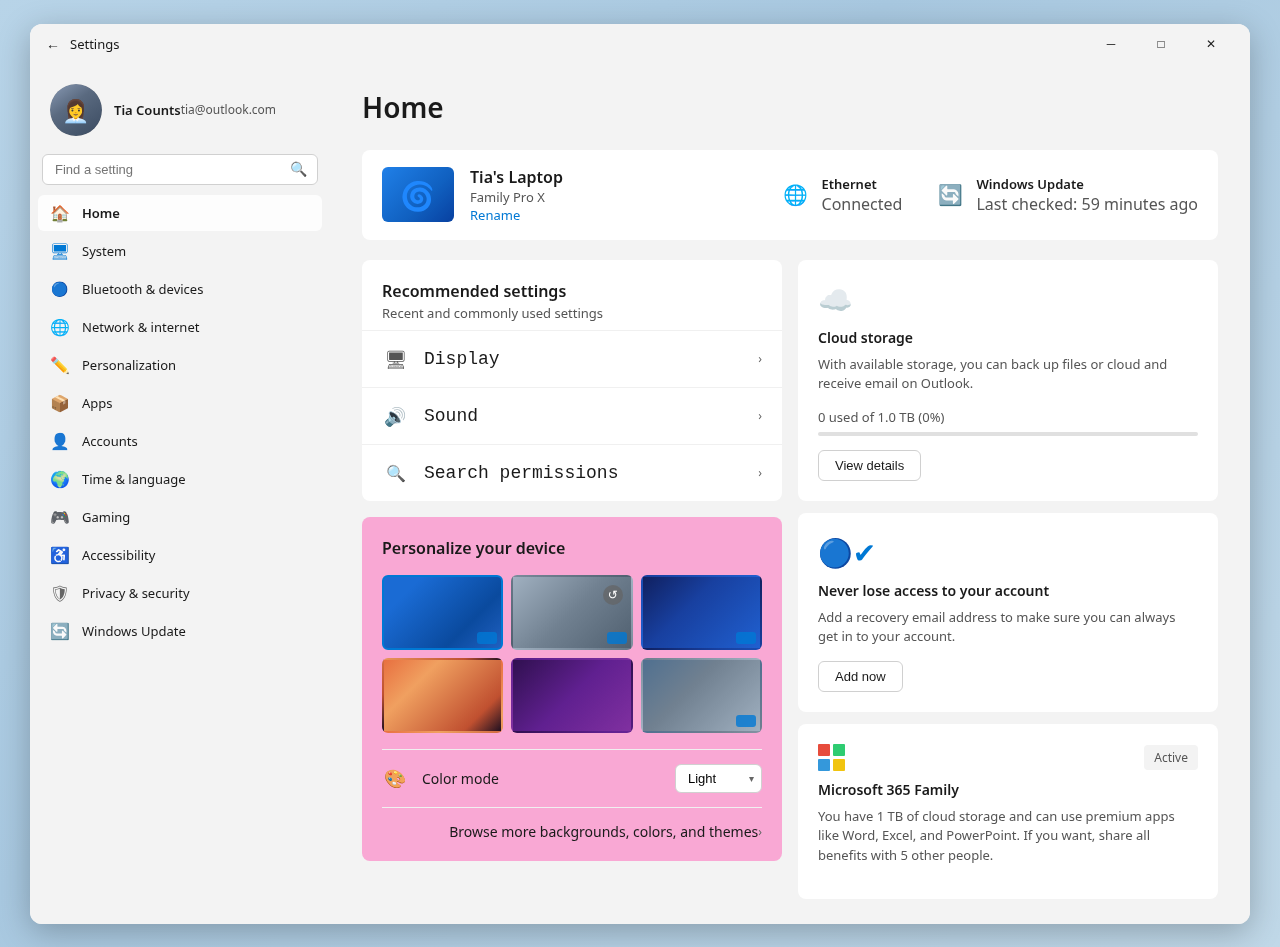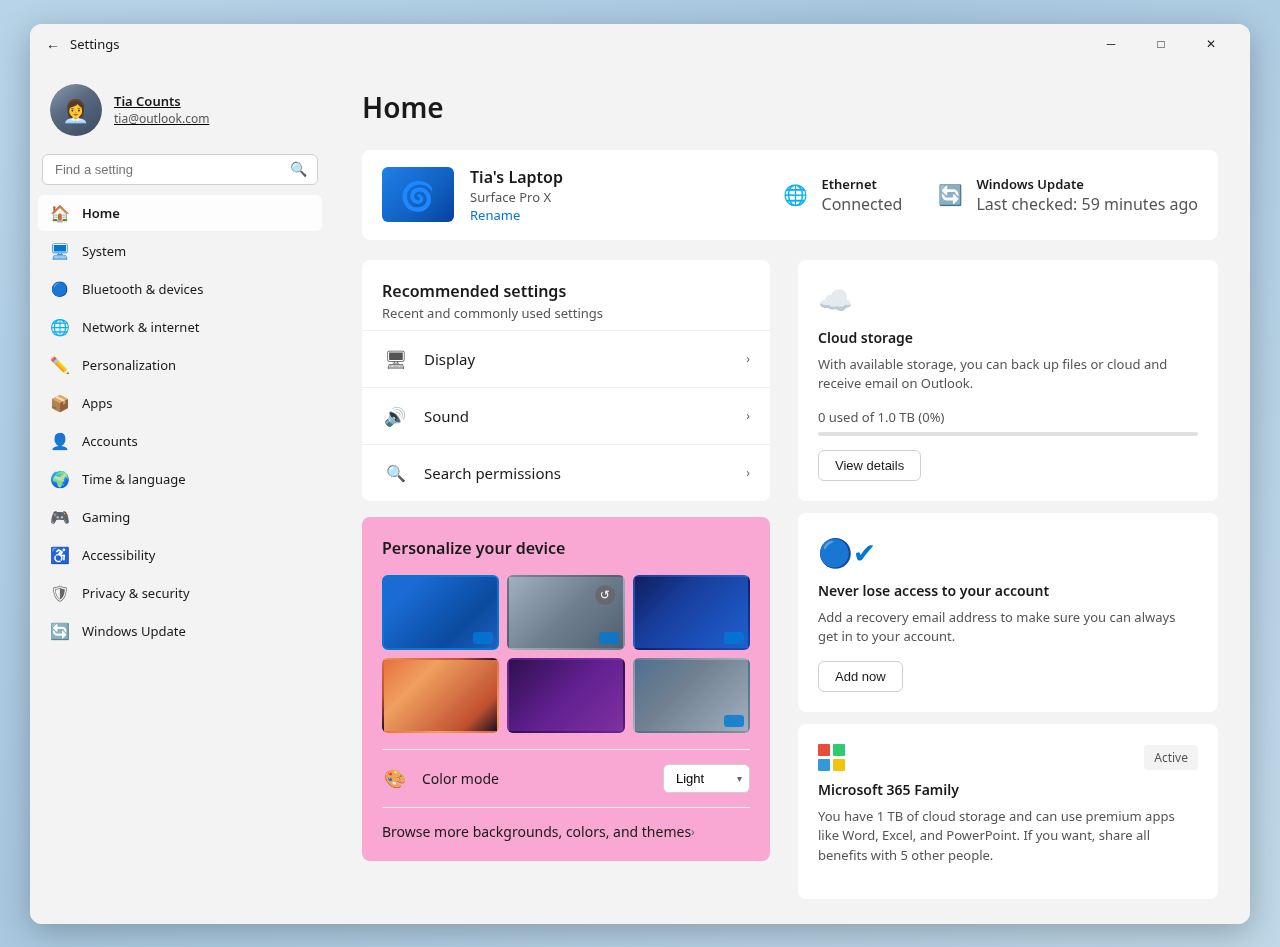--- a/index.html
+++ b/index.html
@@ -92,21 +92,21 @@
     .avatar-img {
       width: 100%;
       height: 100%;
       background: linear-gradient(145deg, #8a9bb5 0%, #5a6a80 40%, #3a4a60 100%);
       border-radius: 50%;
       display: flex;
       align-items: center;
       justify-content: center;
       font-size: 22px;
     }
-    .user-info { display: flex; flex-direction: column; text-decoration: underline; }
+    .user-info { display: flex; flex-direction: row; }
     .user-name { font-size: 13px; font-weight: 600; color: #1a1a1a; }
     .user-email { font-size: 12px; color: #555; }
     .search-box {
       position: relative;
       margin: 0 4px 8px;
     }
     .search-input {
       width: 100%;
       padding: 7px 36px 7px 12px;
       border: 1px solid #d0d0d0;
@@ -256,21 +256,21 @@
     }
     .settings-item-icon {
       width: 28px;
       height: 28px;
       display: flex;
       align-items: center;
       justify-content: center;
       font-size: 18px;
       color: #555;
     }
-    .settings-item-label { font-size: 15px; color: #1a1a1a; }
+    .settings-item-label { font-size: 18px; color: #1a1a1a; font-family: Liberation Mono, monospace; }
     .chevron { color: #666; font-size: 12px; }
     .personalize-section {
       background: #f9a8d4;
       border-radius: 8px;
       margin-bottom: 16px;
       padding: 20px;
     }
     .personalize-title { font-size: 16px; font-weight: 600; color: #1a1a1a; margin-bottom: 16px; }
     .wallpaper-thumb {
       height: 75px;
@@ -351,21 +351,21 @@
     .select-arrow {
       position: absolute;
       right: 8px;
       pointer-events: none;
       font-size: 10px;
       color: #666;
     }
     .browse-row {
       display: flex;
       align-items: center;
-      justify-content: flex-start;
+      justify-content: flex-end;
       padding: 14px 0 0;
       border-top: 1px solid #f0f0f0;
       margin-top: 14px;
       cursor: pointer;
     }
     .browse-label { font-size: 14px; color: #1a1a1a; }
     .right-panel {
       width: 420px;
       padding: 0 0 24px 0;
       display: flex;
@@ -433,21 +433,21 @@
     .sq-yellow { background: #f1c40f; }
     .active-badge {
       padding: 4px 10px;
       background: #f3f3f3;
       border-radius: 4px;
       font-size: 12px;
       color: #555;
     }
     .main-content-row {
       display: flex;
-      gap: 28px;
+      gap: 16px;
       flex: 1;
     }
     .left-col { flex: 1; }
     .personalize-grid {
       display: grid;
       grid-template-columns: repeat(3, 1fr);
       gap: 8px;
       margin-bottom: 16px;
     }
   </style>
@@ -540,21 +540,21 @@
     <div class="main">
       <h1 class="page-title">Home</h1>
 
       <div class="device-card">
         <div class="device-info">
           <div class="device-thumb">
             <div class="device-thumb-inner">🌀</div>
           </div>
           <div>
             <div class="device-name">Tia's Laptop</div>
-            <div class="device-model">Surface Pro X</div>
+            <div class="device-model">Family Pro X</div>
             <div class="device-rename">Rename</div>
           </div>
         </div>
         <div class="device-status-items">
           <div class="device-status-item">
             <div class="status-icon">🌐</div>
             <div>
               <div class="status-label">Ethernet</div>
               <div class="status-value">Connected</div>
             </div>

